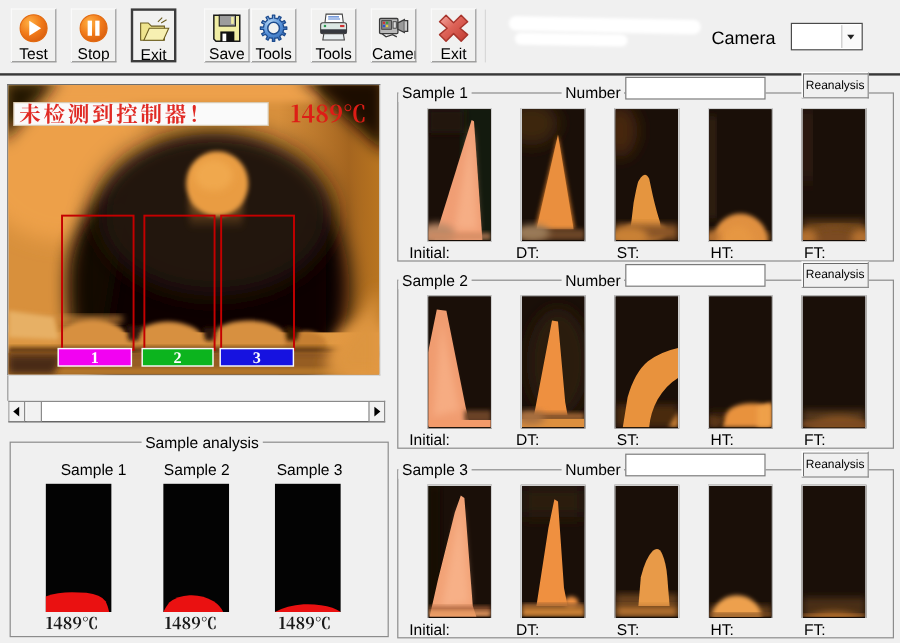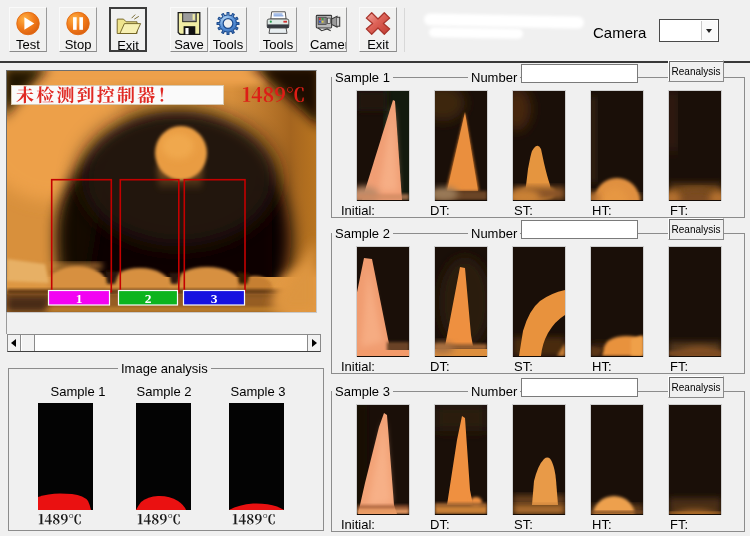--- a/index.html
+++ b/index.html
@@ -198,21 +198,21 @@
 <div class="ab" style="left:7px;top:334px;width:314px;height:18px;background:#fff;border:1px solid #8a8a8a;border-bottom-color:#3f3f3f">
 <div class="ab" style="left:0;top:0;width:13px;height:16px;background:#f2f2f2;border-right:1px solid #8a8a8a;">
 <div class="ab" style="left:3px;top:4px;width:0;height:0;border-top:4px solid transparent;border-bottom:4px solid transparent;border-right:5px solid #000"></div>
     </div>
 <div class="ab" style="left:14px;top:0;width:13px;height:16px;background:#f2f2f2;border-right:1px solid #8a8a8a;"></div>
 <div class="ab" style="right:0;top:0;width:13px;height:16px;background:#f2f2f2;border-left:1px solid #8a8a8a;">
 <div class="ab" style="left:4px;top:4px;width:0;height:0;border-top:4px solid transparent;border-bottom:4px solid transparent;border-left:5px solid #000"></div>
     </div>
 </div>
 <div class="gb" style="left:8px;top:368px;width:316px;height:163px"></div>
-<div class="gl" style="left:118px;top:361px">Image analysis</div>
+<div class="gl" style="left:118px;top:361px">Sample analysis</div>
 <div class="ab" style="left:38px;top:384px;width:80px;text-align:center;font-size:13px">Sample 1</div>
 <div class="ab" style="left:124px;top:384px;width:80px;text-align:center;font-size:13px">Sample 2</div>
 <div class="ab" style="left:218px;top:384px;width:80px;text-align:center;font-size:13px">Sample 3</div>
 <svg class="ab" style="left:38px;top:403px" width="55" height="107" viewBox="0 0 55 107">
 <rect width="55" height="107" fill="#030303"></rect>
 <path d="M0,107 L0,94 Q10,90.5 22,90.5 L34,91 Q46,92.5 50,98 Q52,102 53,107 Z" fill="#ea1111"></path>
   </svg>
 <svg class="ab" style="left:136px;top:403px" width="55" height="107" viewBox="0 0 55 107">
 <rect width="55" height="107" fill="#030303"></rect>
 <path d="M0,107 Q2,103 5,99 Q12,93.5 22,93 Q33,92.5 42,98 Q48,102 50,107 Z" fill="#ea1111"></path>

